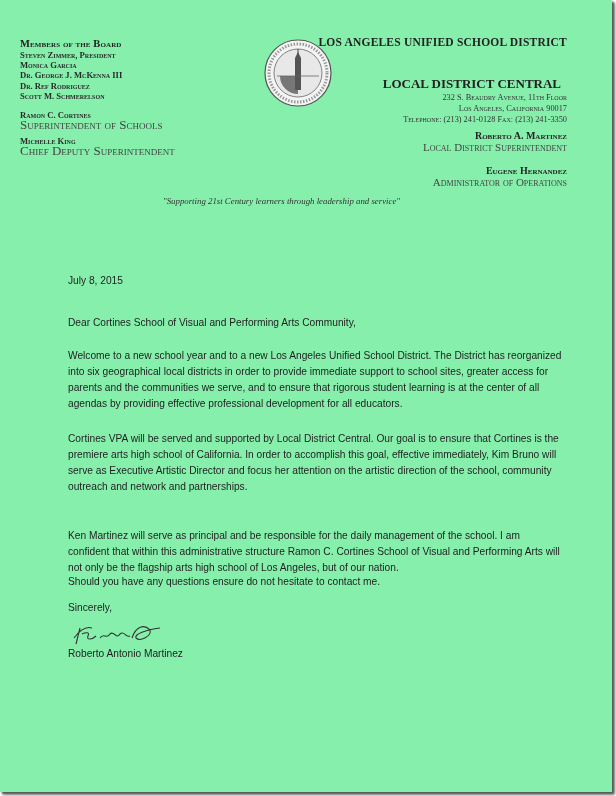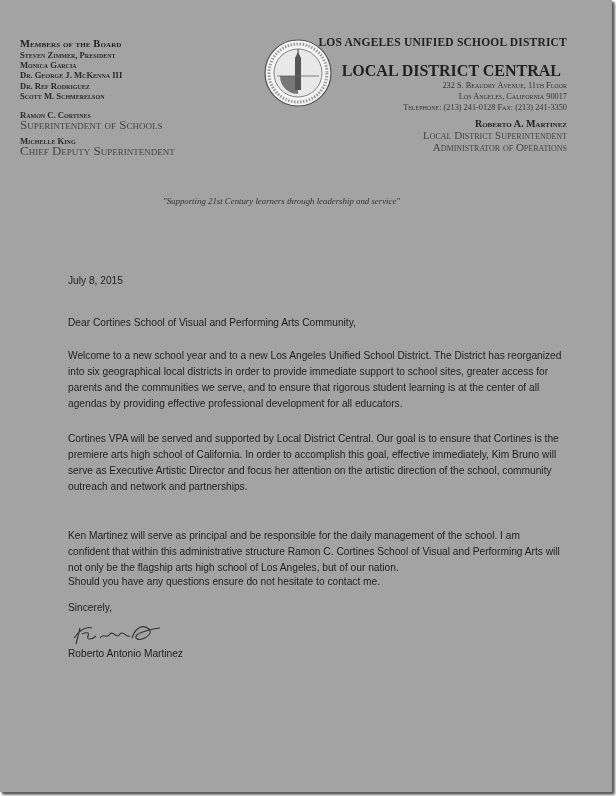--- a/index.html
+++ b/index.html
@@ -1,33 +1,33 @@
 <!DOCTYPE html>
 <html><head>
   <meta charset="utf-8">
   <style>
     html, body { margin: 0; padding: 0; background: #ffffff; }
     body { width: 616px; height: 796px; position: relative; overflow: hidden; }
     .page {
       position: absolute; left: 0; top: 0; width: 612px; height: 792px;
-      background: #a3a3a3;
+      background: #86efac;
       box-shadow: 2px 2px 2px #555, 3px 3px 3px #999;
       font-family: "Liberation Sans", sans-serif;
       color: #222;
     }
     .sc { font-family: "Liberation Serif", serif; font-variant: small-caps; }
     .board { position: absolute; left: 20px; top: 38px; width: 200px; }
     .board-title { font-family: "Liberation Serif", serif; font-weight: bold; font-size: 10.5px; letter-spacing: 0.1px; margin-bottom: 1px; }
     .board .line { font-family: "Liberation Serif", serif; font-variant: small-caps; font-weight: bold; font-size: 8.6px; line-height: 10.2px; color: #2a2a2a; }
     .board .gap { height: 9px; }
     .board .subtitle { font-family: "Liberation Serif", serif; font-variant: small-caps; font-size: 13px; line-height: 10px; color: #444; }
     .seal { position: absolute; left: 263px; top: 38px; width: 70px; height: 70px; }
     .district { position: absolute; right: 45px; top: 36px; text-align: right; width: 280px; }
     .district-name { font-family: "Liberation Serif", serif; font-weight: bold; font-size: 11.5px; letter-spacing: 0.2px; }
-    .local-name { font-family: "Liberation Serif", serif; font-weight: bold; font-size: 16px; margin-top: 14px; margin-right: 6px; }
+    .local-name { font-family: "Liberation Serif", serif; font-weight: bold; font-size: 13px; margin-top: 28px; margin-right: 6px; }
     .addr { font-family: "Liberation Serif", serif; font-variant: small-caps; font-size: 8.3px; line-height: 11px; color: #333; }
     .officer { font-family: "Liberation Serif", serif; font-variant: small-caps; font-weight: bold; font-size: 10px; margin-top: 5px; }
     .officer-title { font-family: "Liberation Serif", serif; font-variant: small-caps; font-size: 11px; color: #444; }
     .officer2 { margin-top: 12px; }
     .motto { position: absolute; left: 163px; top: 196px; font-family: "Liberation Serif", serif; font-style: italic; font-size: 8.8px; color: #333; }
     .body { position: absolute; left: 68px; top: 273px; width: 500px; font-size: 10.2px; line-height: 16px; color: #1e1e1e; }
     .date { margin: 0; }
     .salutation { margin: 0; position: absolute; top: 42px; }
     .para { margin: 0; position: absolute; width: 495px; }
     .p1 { top: 75px; }
@@ -71,20 +71,21 @@
   </div>
 
   <div class="district">
     <div class="district-name">LOS ANGELES UNIFIED SCHOOL DISTRICT</div>
     <div class="local-name">LOCAL DISTRICT CENTRAL</div>
     <div class="addr">232 S. Beaudry Avenue, 11th Floor</div>
     <div class="addr">Los Angeles, California 90017</div>
     <div class="addr">Telephone: (213) 241-0128  Fax: (213) 241-3350</div>
     <div class="officer">Roberto A. Martinez</div>
     <div class="officer-title">Local District Superintendent</div>
+    <div class="officer officer2">Eugene Hernandez</div>
     <div class="officer-title">Administrator of Operations</div>
   </div>
 
   <div class="motto">"Supporting 21st Century learners through leadership and service"</div>
 
   <div class="body">
     <p class="date">July 8, 2015</p>
     <p class="salutation">Dear Cortines School of Visual and Performing Arts Community,</p>
     <p class="para p1">Welcome to a new school year and to a new Los Angeles Unified School District.  The District has reorganized into six geographical local districts in order to provide immediate support to school sites, greater access for parents and the communities we serve, and to ensure that rigorous student learning is at the center of all agendas by providing effective professional development for all educators.</p>
     <p class="para p2">Cortines VPA will be served and supported by Local District Central.  Our goal is to ensure that Cortines is the premiere arts high school of California.  In order to accomplish this goal, effective immediately, Kim Bruno will serve as Executive Artistic Director and focus her attention on the artistic direction of the school, community outreach and network and partnerships.</p>

